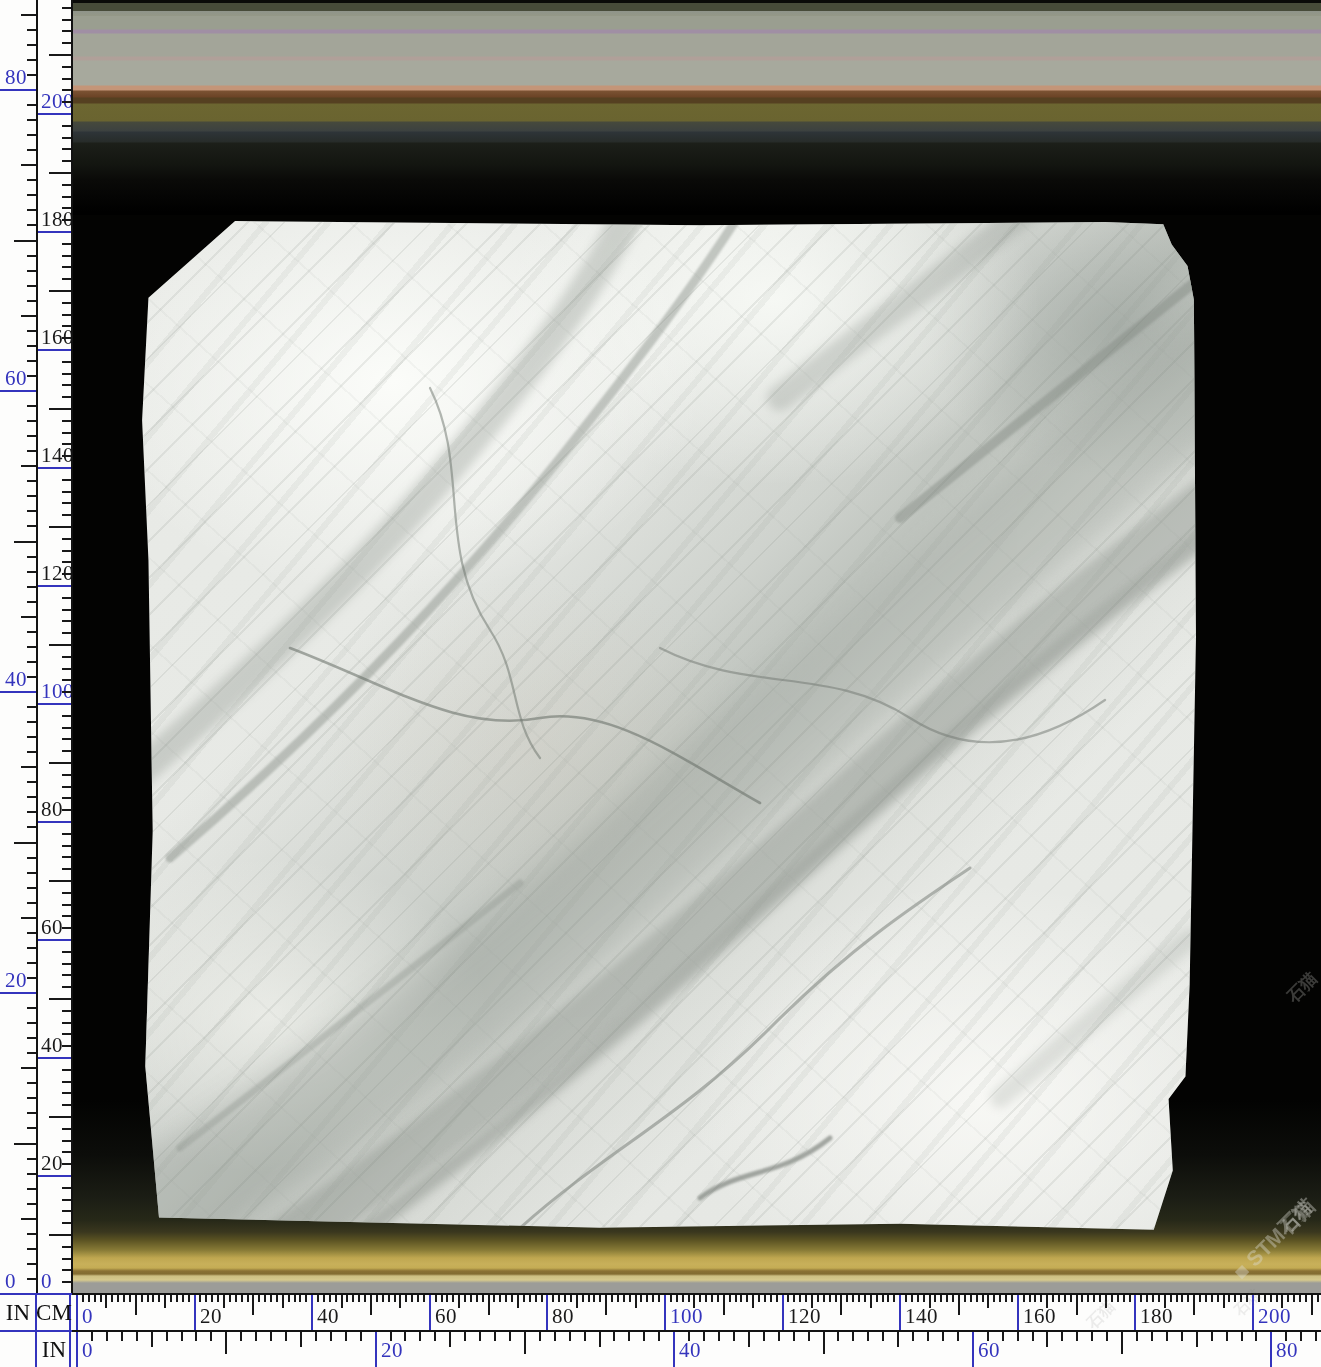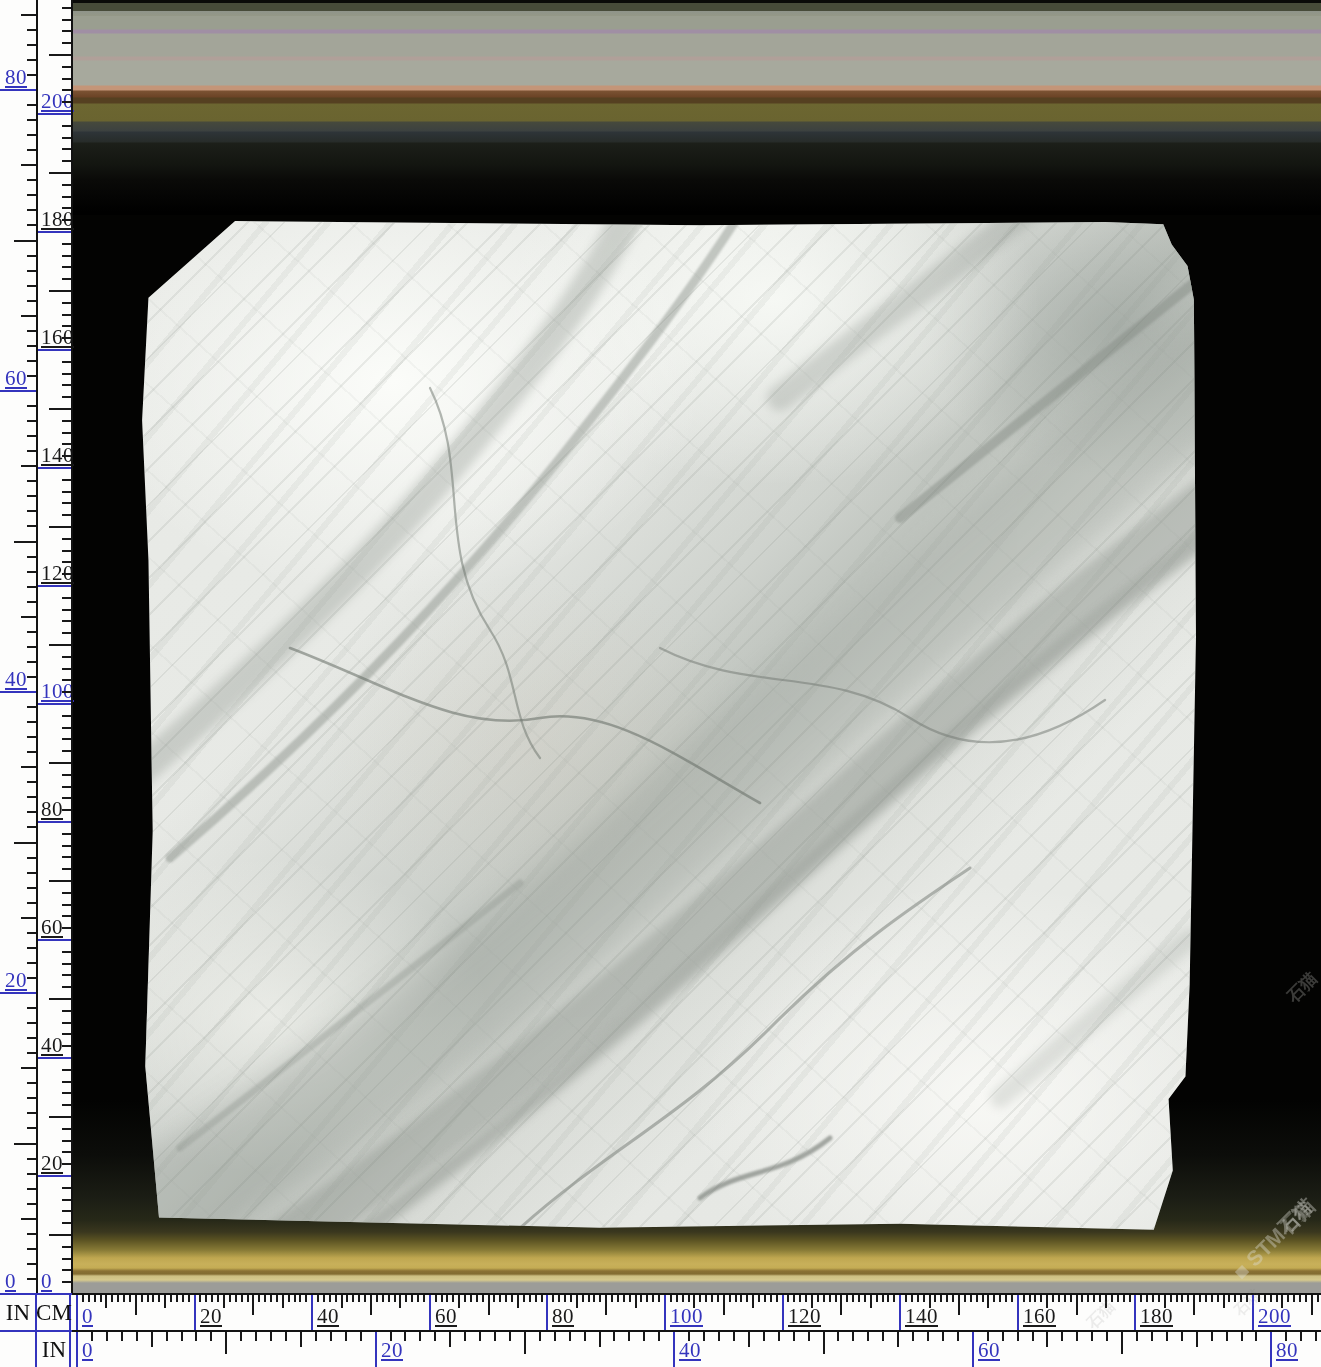--- a/index.html
+++ b/index.html
@@ -70,21 +70,21 @@
   #ruler-in-h{position:absolute;left:0;top:1332px;width:1321px;height:35px;}
   .hline{position:absolute;height:2px;background:#121212;left:72px;width:1249px;}
   #hline1{top:1293px;} #hline2{top:1330px;}
 
   .tk{position:absolute;background:#181818;}
   .tk.v{right:0;height:2px;}
   .tk.h{top:0;width:2px;}
   .bt{position:absolute;background:#3434bd;}
   .bt.v{left:0;right:0;height:2px;}
   .bt.h{top:0;bottom:0;width:2px;}
-  .lbl{position:absolute;font-size:21px;line-height:21px;color:#1a1a1a;letter-spacing:0.5px;text-decoration:underline;}
+  .lbl{position:absolute;font-size:21px;line-height:21px;color:#1a1a1a;letter-spacing:0.5px;}
   .lbl.blue{color:#3434bd;}
   #ruler-in-v .lbl{left:5px;} #ruler-cm-v .lbl{left:3px;}
   #ruler-cm-h .lbl{top:13px;} #ruler-in-h .lbl{top:8px;}
 
   
   #corner{position:absolute;left:0;top:1293px;width:72px;height:74px;background:#fdfdfc;}
   .c-blue-h{position:absolute;left:0;width:72px;height:2px;background:#3434bd;}
   .c-blue-v{position:absolute;top:0;width:2px;height:74px;background:#3434bd;}
   .c-lbl{position:absolute;font-size:23px;color:#111;width:36px;text-align:center;}
 

